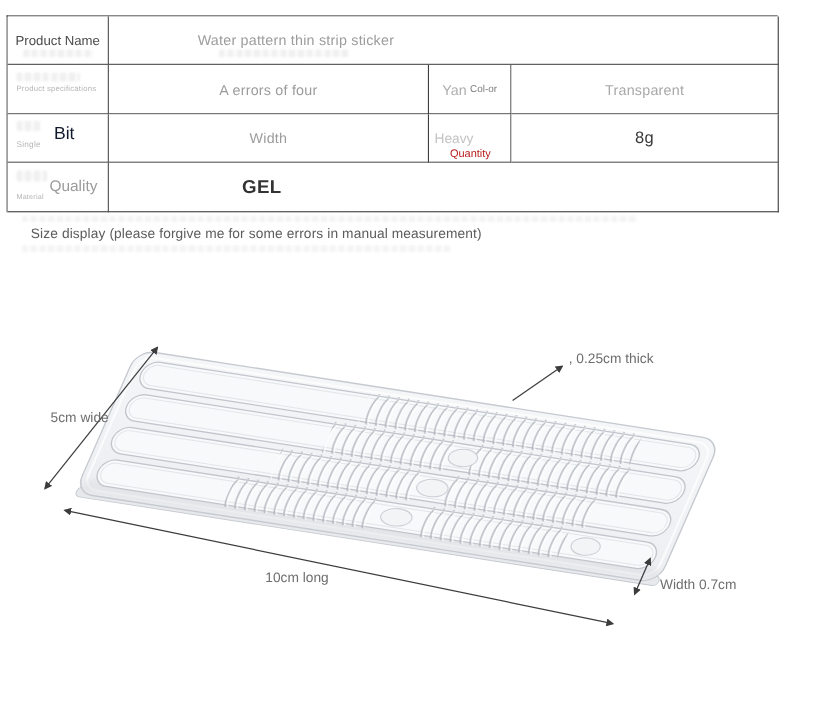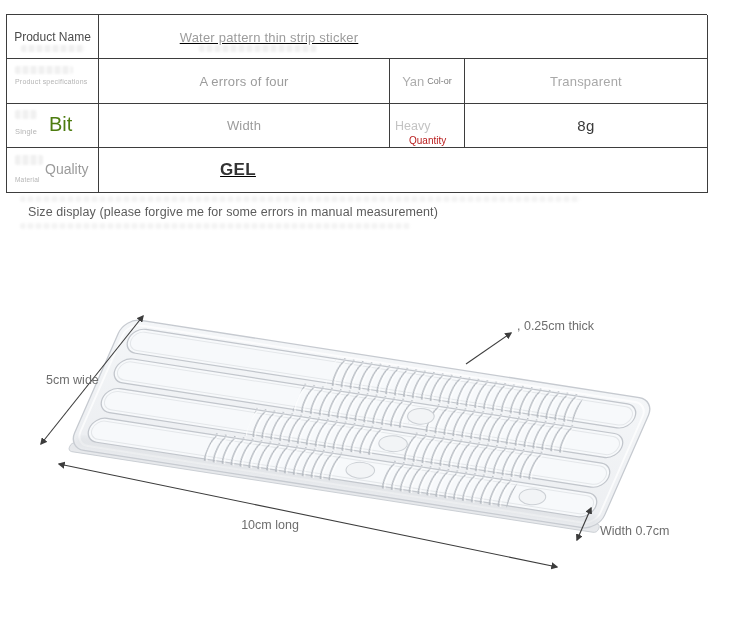--- a/index.html
+++ b/index.html
@@ -16,32 +16,32 @@
     border-top:1px solid #3d3d3d;border-left:1px solid #3d3d3d;
     box-sizing:border-box;
   }
   .cell{
     border-right:1px solid #3d3d3d;border-bottom:1px solid #3d3d3d;
     position:relative;display:flex;align-items:center;justify-content:center;
     box-sizing:border-box;background:#fff;overflow:hidden;
   }
   .cell.left{justify-content:flex-start;}
   .cell.block{display:block;}
-  .span3{grid-column:2 / 5;text-decoration:underline;}
+  .span3{grid-column:2 / 5;}
   .lbl-main{font-size:12px;color:#4b4b4b;}
   .val{font-size:13px;color:#9c9c9c;letter-spacing:.2px;}
   .val-light{color:#a8a8a8;}
   .inner-center{text-align:center;}
   .tiny-faint{position:absolute;font-size:7px;color:#b5b5b5;letter-spacing:.2px;}
   .ghost{
     position:absolute;border-radius:2px;opacity:.55;
     background:repeating-linear-gradient(90deg,#e4e4e4 0 5px,#f7f7f7 5px 8px);
     filter:blur(1.2px);
   }
-  .bit{position:absolute;left:42px;top:9px;font-size:20px;color:#4d7c0f;}
+  .bit{position:absolute;left:42px;top:9px;font-size:16px;color:#0f172a;}
   .quality{position:absolute;left:38px;top:13px;font-size:14px;color:#9b9b9b;}
   .yan{font-size:13px;color:#aeaeae;}
   .colstack{display:flex;flex-direction:row;font-size:9px;line-height:9px;color:#7d7d7d;margin-left:3px;}
   .heavy{position:absolute;left:5px;top:50%;transform:translateY(-50%);font-size:12.5px;color:#c3c3c3;}
   .quantity{position:absolute;left:19px;top:50%;transform:translateY(-50%);font-size:10px;color:#b91c1c;margin-top:14px;}
   .weight-val{font-size:15px;font-weight:500;color:#3a3a3a;letter-spacing:.3px;}
   .gel{font-size:17px;font-weight:bold;color:#333;letter-spacing:.3px;margin-top:29px;}
   
   #caption{
     position:absolute;left:4px;top:205px;font-size:12.5px;color:#5c5c5c;letter-spacing:.1px;margin-left:24px;

